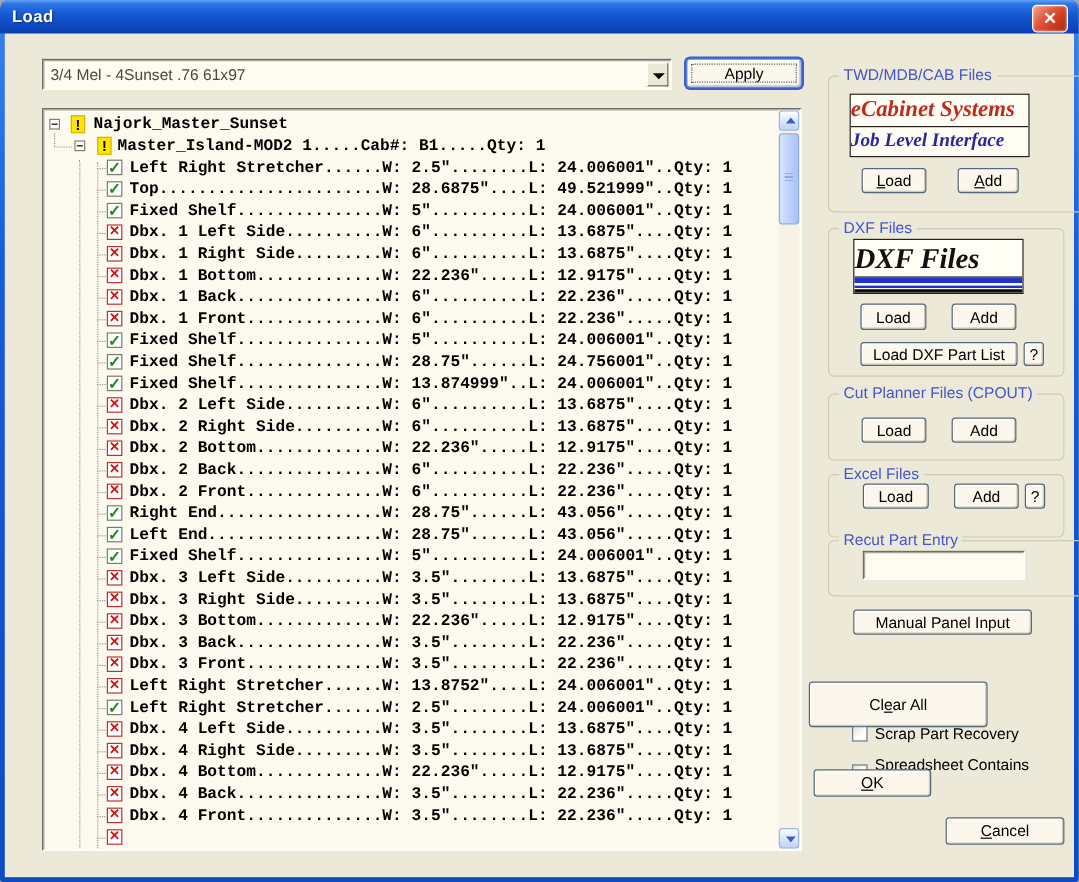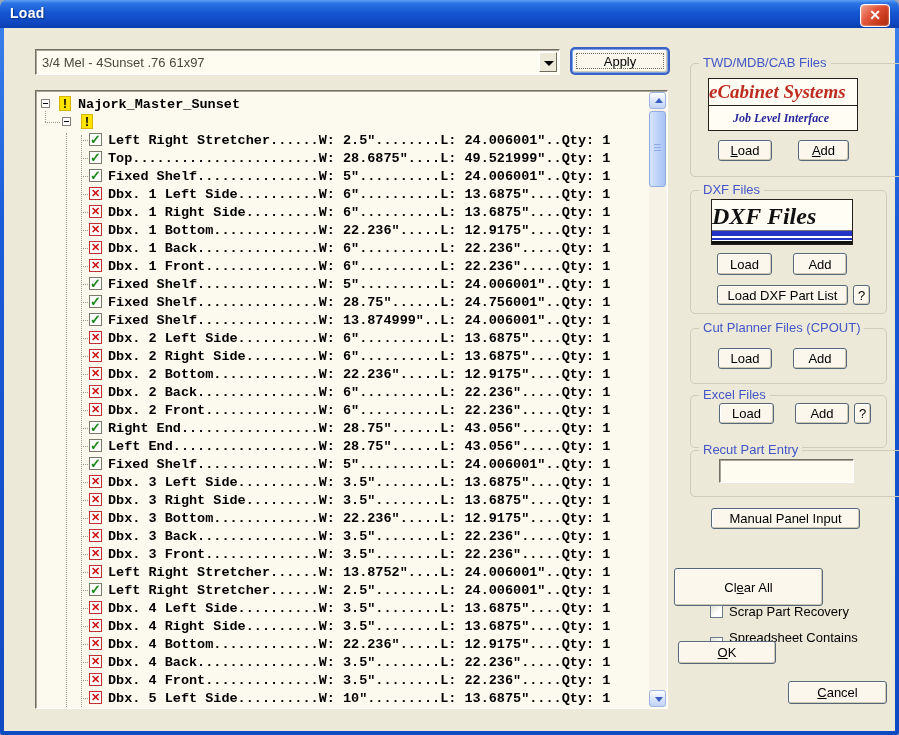--- a/index.html
+++ b/index.html
@@ -116,22 +116,22 @@
   .group-label{
     position:absolute;top:-9px;left:8px;background:#ECE9D8;padding:0 4px;
     color:#4456C8;font-size:13px;white-space:nowrap;
   }
   .logo-box{position:absolute;background:#FFFDF4;border:1px solid #26201C;text-align:left;overflow:hidden;}
   .logo-line1{
     font-family:"Liberation Serif",serif;font-style:italic;font-weight:bold;font-size:19px;
     color:#BE2B20;line-height:26px;border-bottom:1px solid #26201C;
   }
   .logo-line2{
-    font-family:"Liberation Serif",serif;font-style:italic;font-weight:bold;font-size:12px;
-    color:#28289B;line-height:24px;padding-left:24px;
+    font-family:"Liberation Serif",serif;font-style:italic;font-weight:bold;font-size:16px;
+    color:#28289B;line-height:24px;
   }
   .dxf-logo-text{
     font-family:"Liberation Serif",serif;font-style:italic;font-weight:bold;font-size:24px;
     color:#111;line-height:32px;
   }
   .dxf-stripes{position:absolute;left:0;right:0;bottom:0;}
   .stripe{width:100%;}
   .recut-input{
     position:absolute;background:#FEFCF0;
     border-top:1px solid #716F64;border-left:1px solid #716F64;
@@ -178,20 +178,21 @@
       <div class="row">
         <div class="expander" style="left:4px;"></div>
         <div class="warn-icon" style="left:22px;">!</div>
         <span class="t-label" style="left:41px;">Najork_Master_Sunset</span>
       </div>
 
       <div class="row" style="position:relative;">
         <div style="position:absolute;left:8px;top:9px;width:15px;border-top:1px dotted #9A9A8A;"></div>
         <div class="expander" style="left:25px;"></div>
         <div class="warn-icon" style="left:44px;">!</div>
+        <span class="t-label" style="left:61px;">Master_Island-MOD2 1.....Cab#: B1.....Qty: 1</span>
       </div>
 
       <div>
           <div class="row row-item">
     <div class="t-icon ic-check">✓</div>
     <span class="t-label part-label">Left Right Stretcher......W: 2.5"........L: 24.006001"..Qty: 1</span>
   </div>
           <div class="row row-item">
     <div class="t-icon ic-check">✓</div>
     <span class="t-label part-label">Top.......................W: 28.6875"....L: 49.521999"..Qty: 1</span>
@@ -307,21 +308,20 @@
           <div class="row row-item">
     <div class="t-icon ic-x">✕</div>
     <span class="t-label part-label">Dbx. 4 Back...............W: 3.5"........L: 22.236".....Qty: 1</span>
   </div>
           <div class="row row-item">
     <div class="t-icon ic-x">✕</div>
     <span class="t-label part-label">Dbx. 4 Front..............W: 3.5"........L: 22.236".....Qty: 1</span>
   </div>
           <div class="row row-item">
     <div class="t-icon ic-x">✕</div>
-    <span class="t-label part-label">Dbx. 5 Left Side..........W: 10".........L: 13.6875"....Qty: 1</span>
   </div>
         </div>
     </div>
 
     <div class="scrollbar">
       <div class="sb-btn sb-up"></div>
       <div class="sb-thumb"></div>
       <div class="sb-btn sb-down"></div>
     </div>
   </div>

